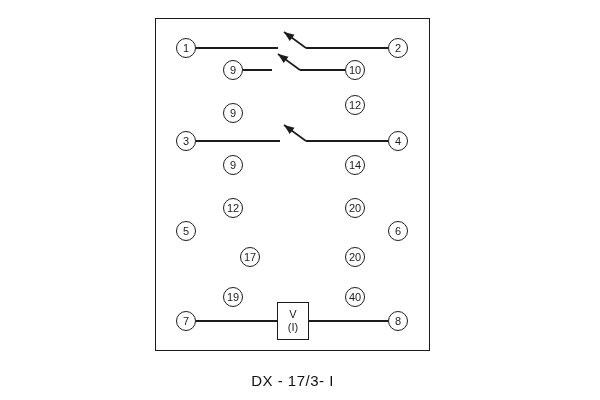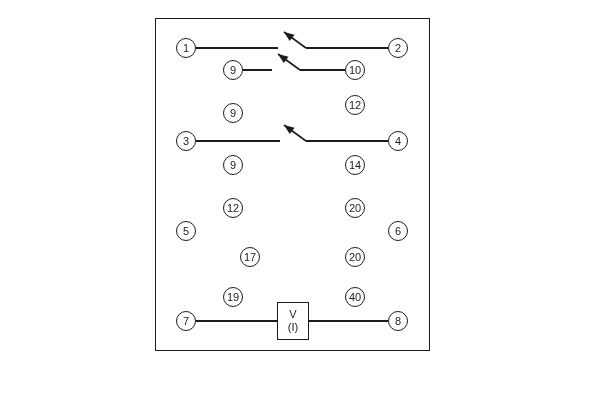--- a/index.html
+++ b/index.html
@@ -88,14 +88,15 @@
 
   <div class="wire" style="left:196px;top:320px;width:81px"></div>
   <div class="wire" style="left:309px;top:320px;width:79px"></div>
   <div class="vbox">
     <span>V</span>
     <span>(I)</span>
   </div>
   <div class="term" style="left:176px;top:311px">7</div>
   <div class="term" style="left:388px;top:311px">8</div>
 
+  <div class="caption">DX - 17/3- I</div>
 
 </div>
 
 </body></html>

